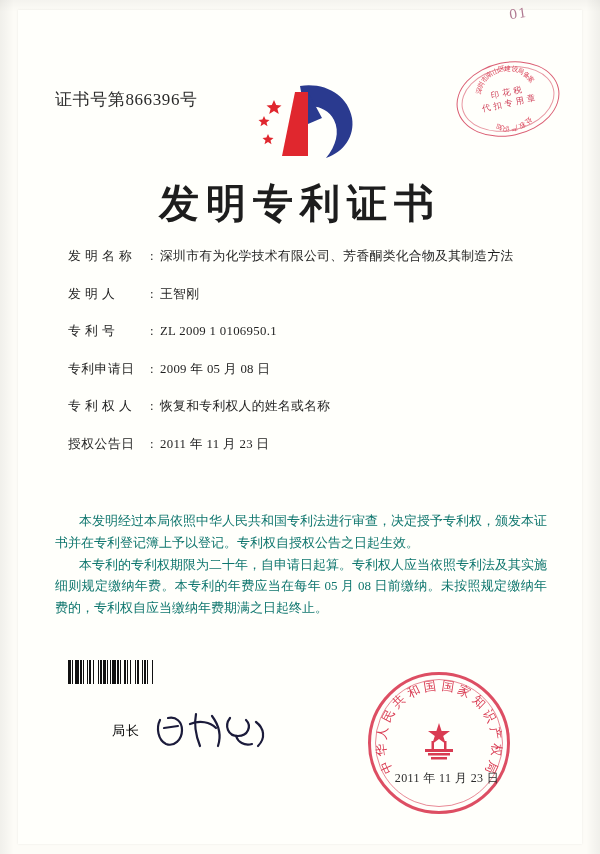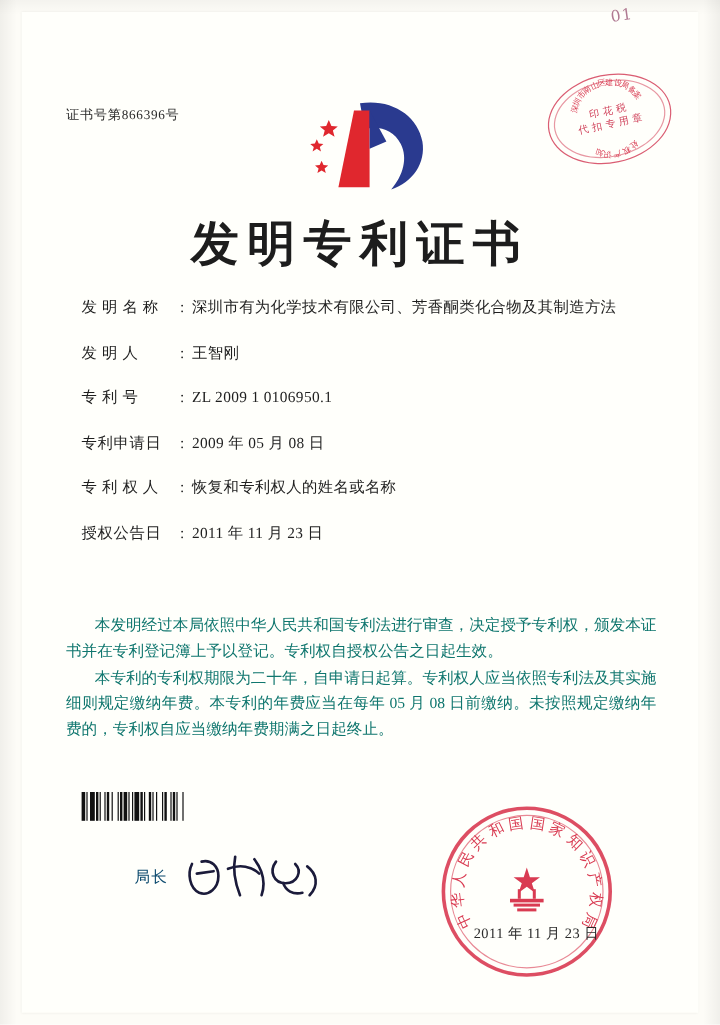--- a/index.html
+++ b/index.html
@@ -50,21 +50,21 @@
     color: #b07a92;
     transform: rotate(-8deg);
     letter-spacing: 1px;
   }
 
   
   .cert-no {
     position: absolute;
     left: 55px;
     top: 88px;
-    font-size: 11px;
+    font-size: 17px;
     color: #2b2b2b;
     letter-spacing: 0.6px;
   }
 
   
   .logo {
     position: absolute;
     left: 248px;
     top: 78px;
     width: 110px;
@@ -185,21 +185,21 @@
     background: #111;
     height: 100%;
   }
 
   
   .director {
     position: absolute;
     left: 112px;
     top: 722px;
     font-size: 13px;
-    color: #0c4a6e;
+    color: #000000;
     letter-spacing: 1px;
   }
   .signature {
     position: absolute;
     left: 152px;
     top: 706px;
     width: 120px;
     height: 48px;
   }
 

